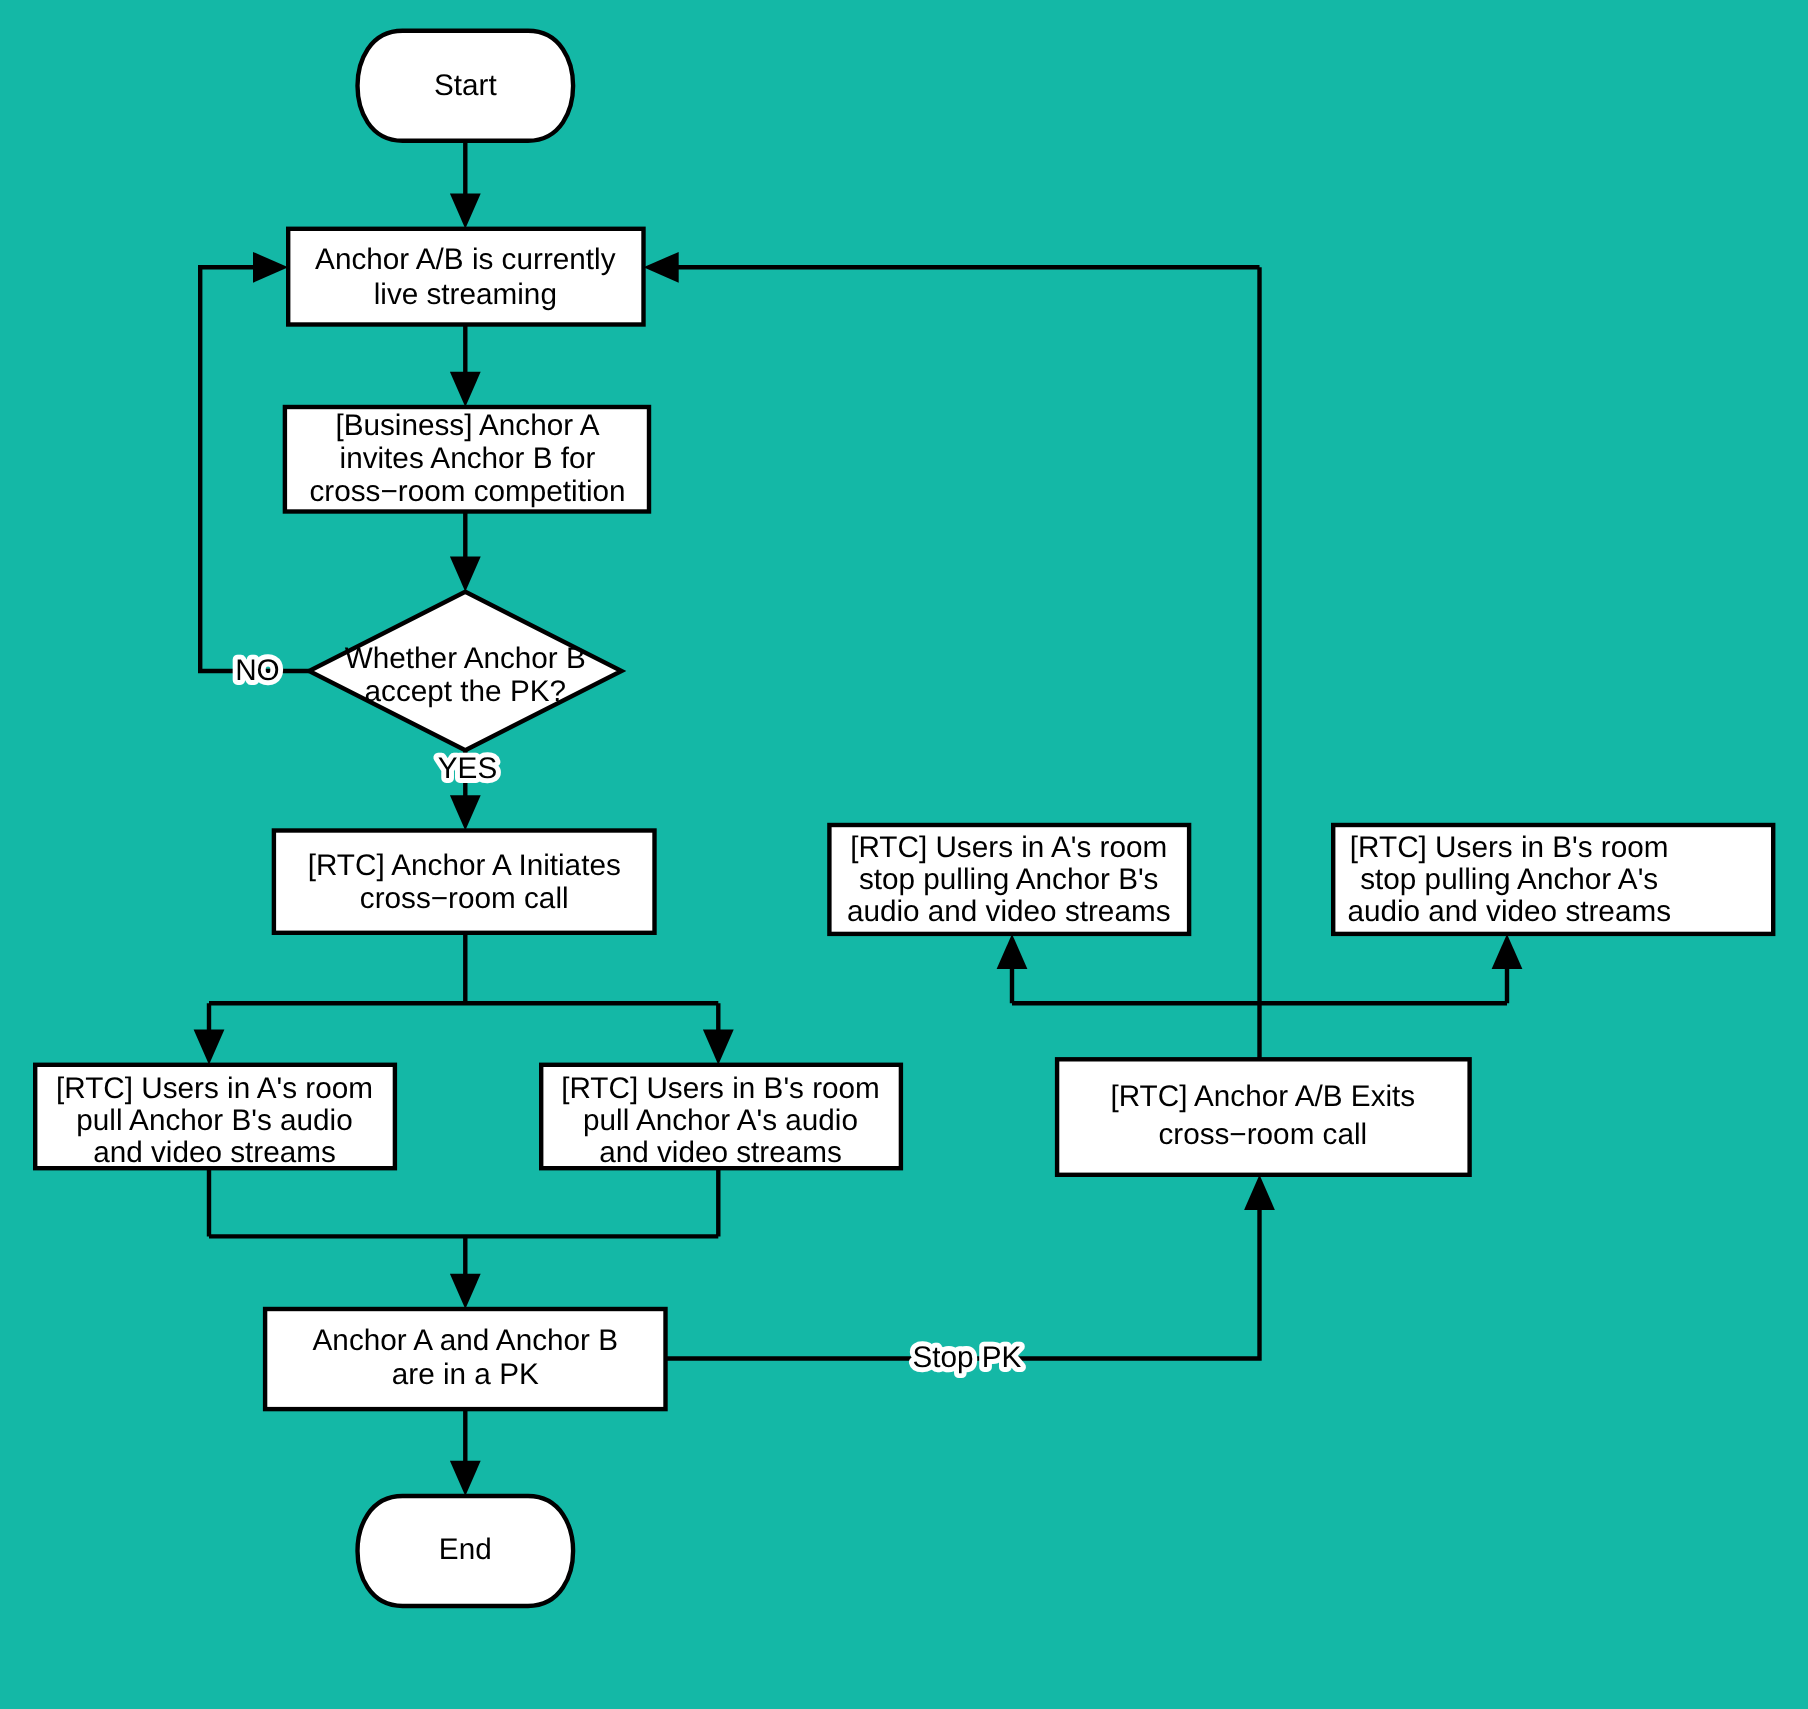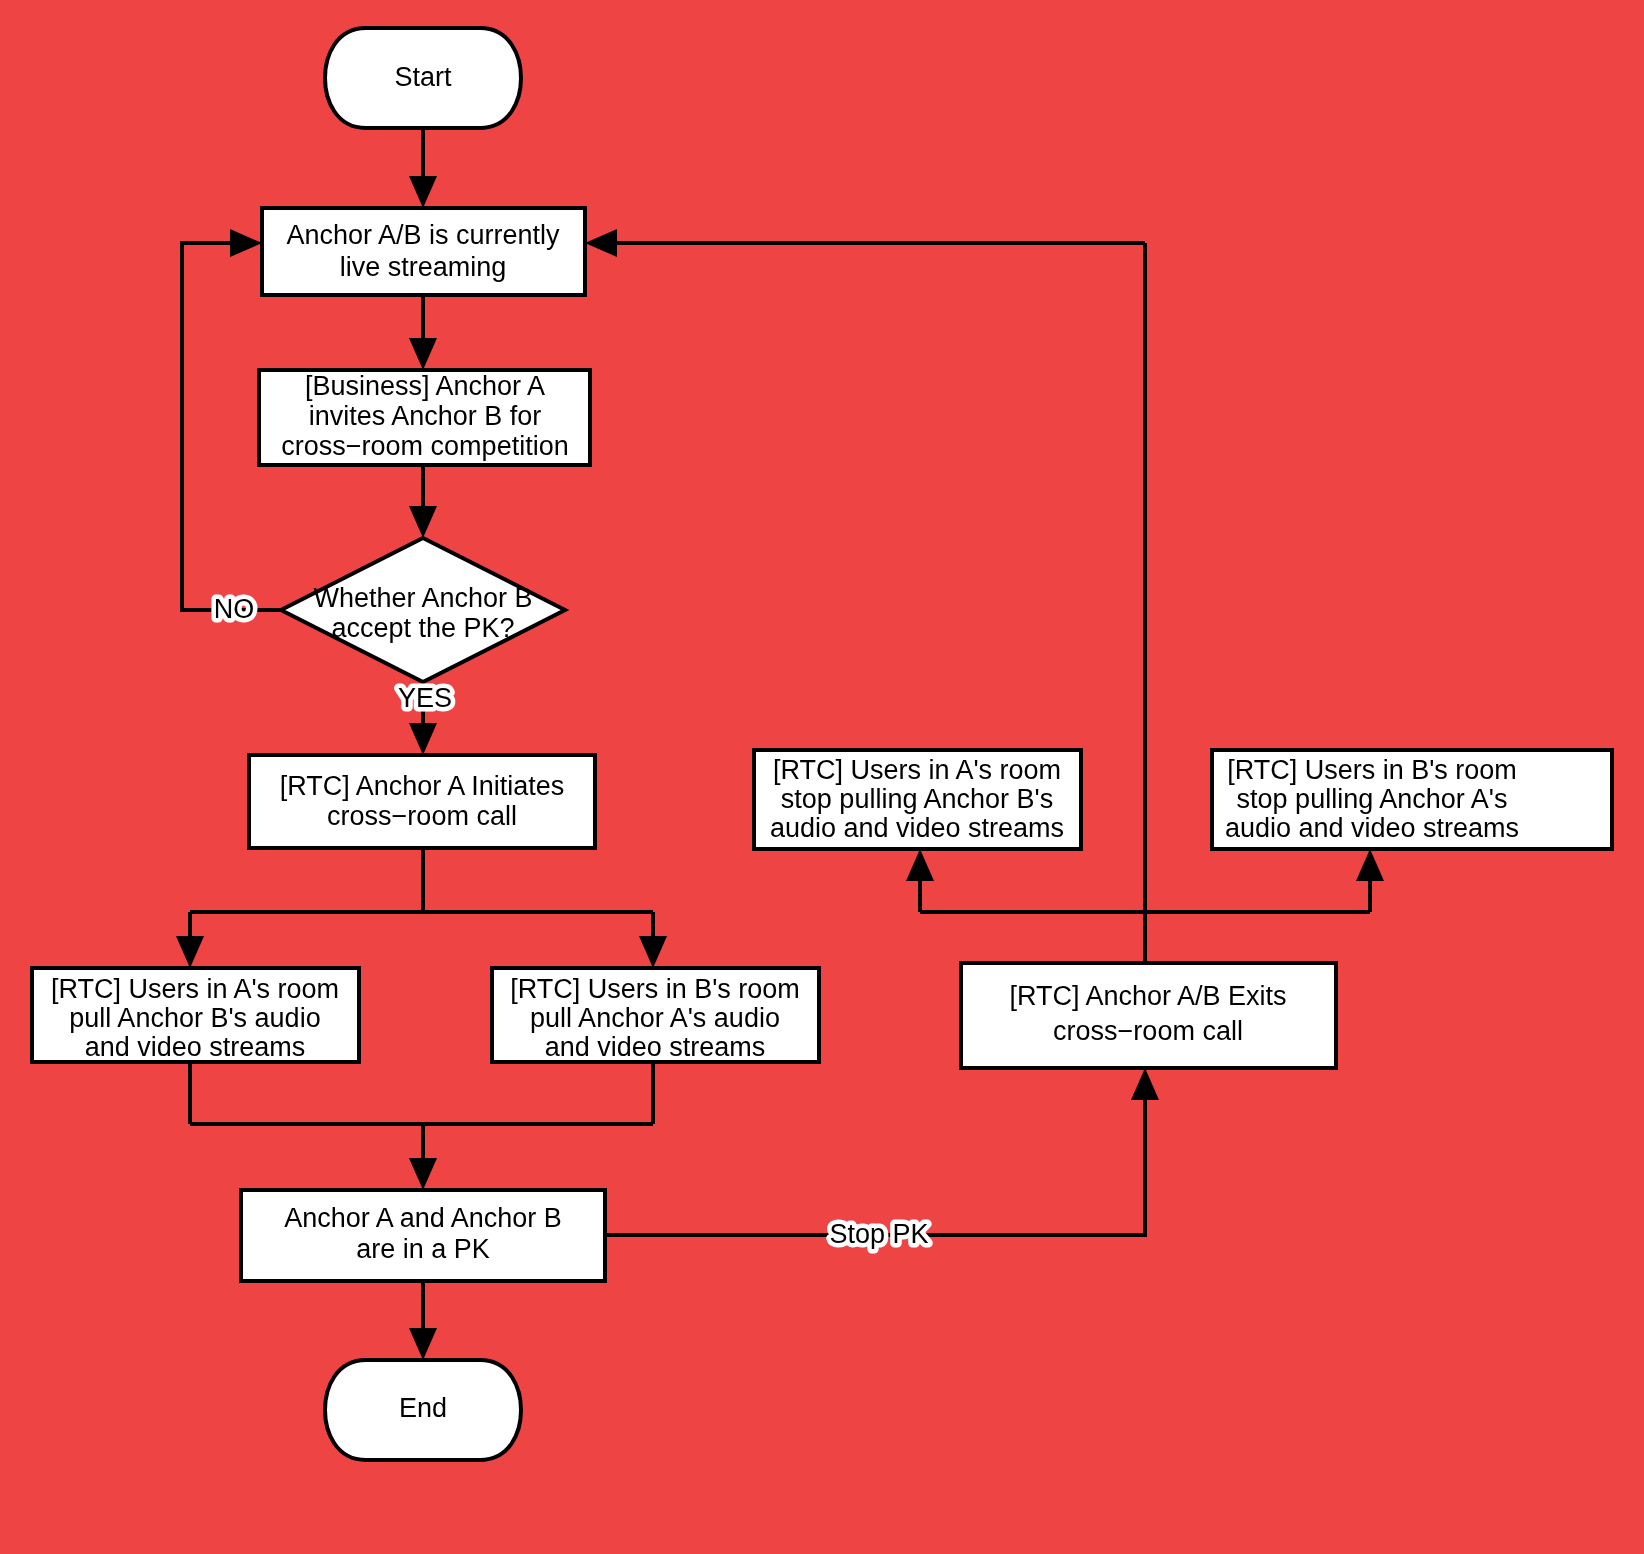--- a/index.html
+++ b/index.html
@@ -4,21 +4,21 @@
 <style>
   html, body {
     margin: 0;
     padding: 0;
     background: #ffffff;
   }
   #diagram-root {
     position: relative;
     width: 1644px;
     height: 1554px;
-    background: #ef4444;
+    background: #14b8a6;
     font-family: "Liberation Sans", sans-serif;
     text-align: center;
   }
   svg#flowchart {
     display: block;
     width: 1644px;
     height: 1554px;
   }
   .node-shape {
     fill: #ffffff;

